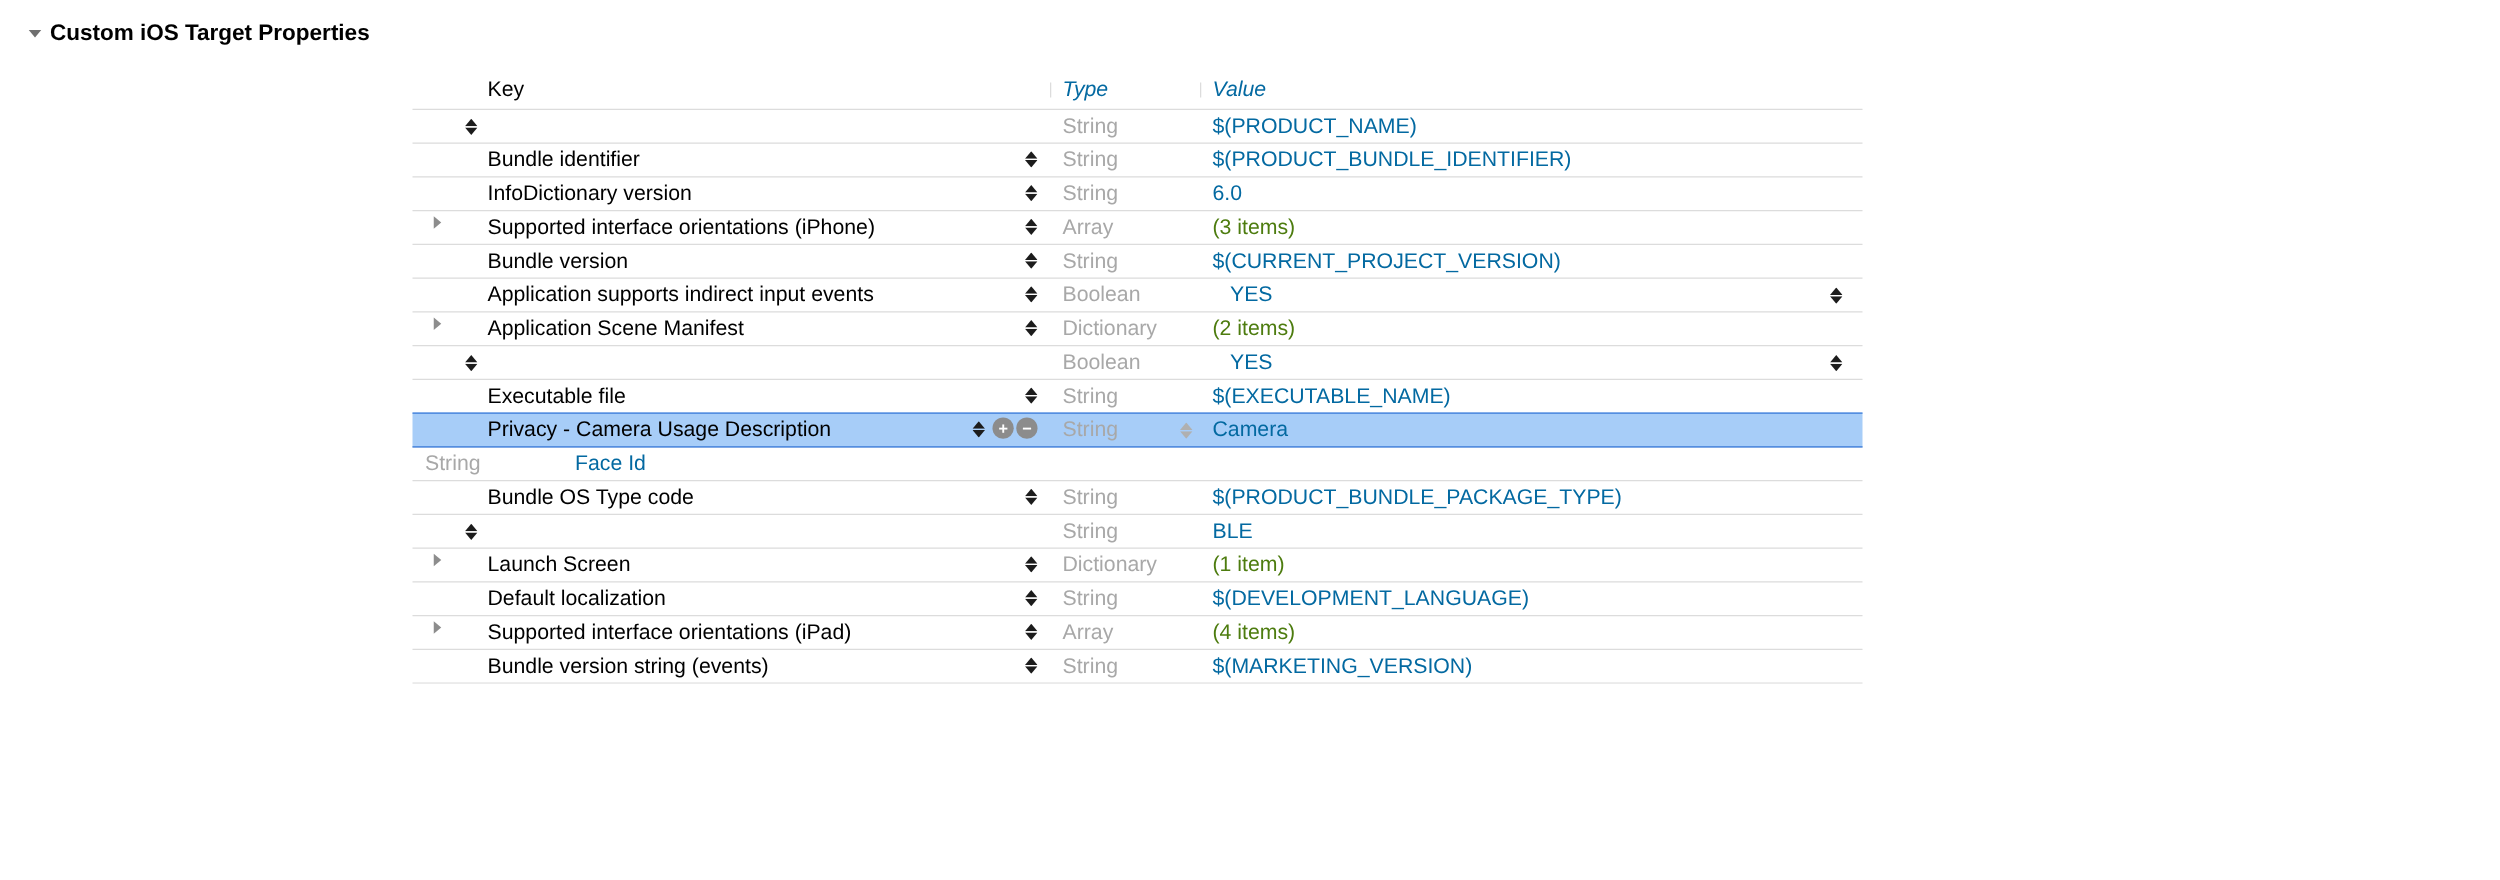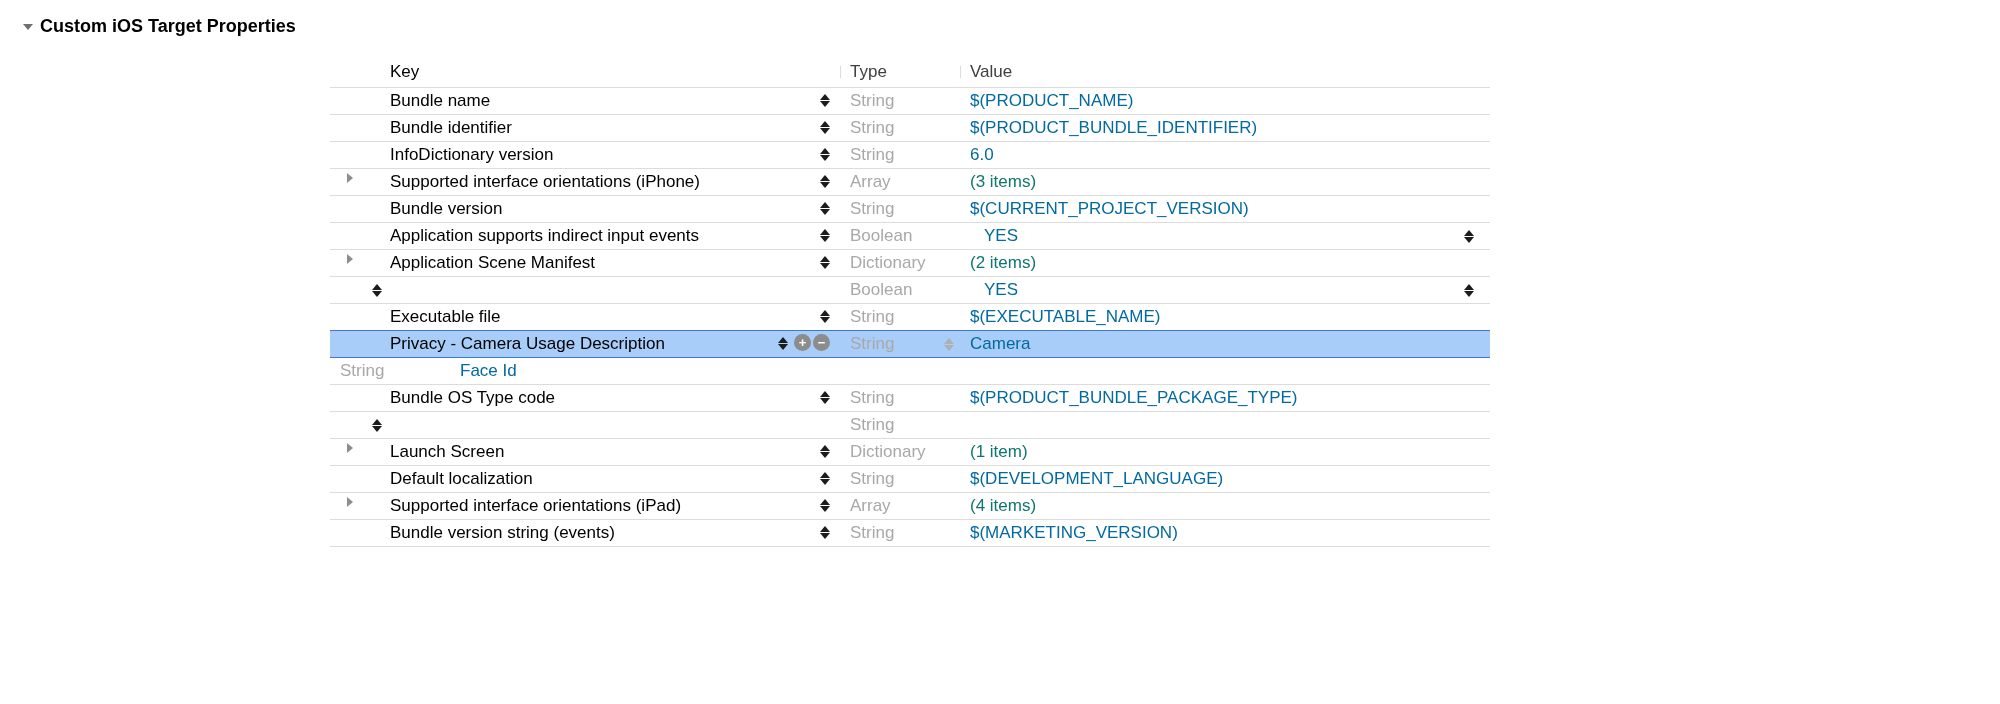--- a/index.html
+++ b/index.html
@@ -64,21 +64,22 @@
     box-sizing: border-box;
     padding-left: 10px;
     position: relative;
   }
   .header-row .col-key {
     padding-left: 60px;
     color: #000;
   }
   .header-row .col-type,
   .header-row .col-value {
-    color: #404040;
+    color: #0369a1;
+    font-style: italic;
   }
   .header-row .col-type::before,
   .header-row .col-value::before {
     content: "";
     position: absolute;
     left: 0;
     top: 4px;
     bottom: 4px;
     width: 1px;
     background: #dcdcdc;
@@ -138,21 +139,21 @@
     align-items: center;
     justify-content: center;
     font-size: 13px;
     font-weight: 700;
     line-height: 1;
   }
   .type-text {
     color: #a8a8a8;
   }
   .value-muted {
-    color: #0f766e;
+    color: #4d7c0f;
   }
   .value-text {
     color: #0369a1;
   }
   .value-indent {
     padding-left: 14px;
   }
   .selected {
     background: #a7cdf8;
     border-top: 1px solid #3a79d8 !important;
@@ -190,21 +191,20 @@
           <span>Type</span>
         </div>
       <div class="col-value">
           <span>Value</span>
         </div>
     </div>
     <div id="rows">
         <div class="data-row">
           <div class="col-key">
             <span class="row-chevron"></span>
-            <span class="key-text">Bundle name</span>
             <span class="stepper ">
     <svg viewBox="0 0 10 6">
                 <path d="M0 6 L5 0 L10 6 Z" fill="currentColor"></path>
               </svg>
     <svg viewBox="0 0 10 6">
                 <path d="M0 0 L5 6 L10 0 Z" fill="currentColor"></path>
               </svg>
   </span>
           </div>
           <div class="col-type">
@@ -470,20 +470,23 @@
     <svg viewBox="0 0 10 6">
                 <path d="M0 6 L5 0 L10 6 Z" fill="currentColor"></path>
               </svg>
     <svg viewBox="0 0 10 6">
                 <path d="M0 0 L5 6 L10 0 Z" fill="currentColor"></path>
               </svg>
   </span>
           </div>
           <div class="col-type">
             <span class="type-text">String</span>
+          </div>
+          <div class="col-value">
+            <span class="value-text">BLE</span>
           </div>
         </div>
         <div class="data-row">
           <div class="col-key">
             <span class="row-chevron">
               <svg viewBox="0 0 10 12">
                 <path d="M2 1 L8 6 L2 11 Z" fill="#8d8d8d"></path>
               </svg>
             </span>
             <span class="key-text">Launch Screen</span>

